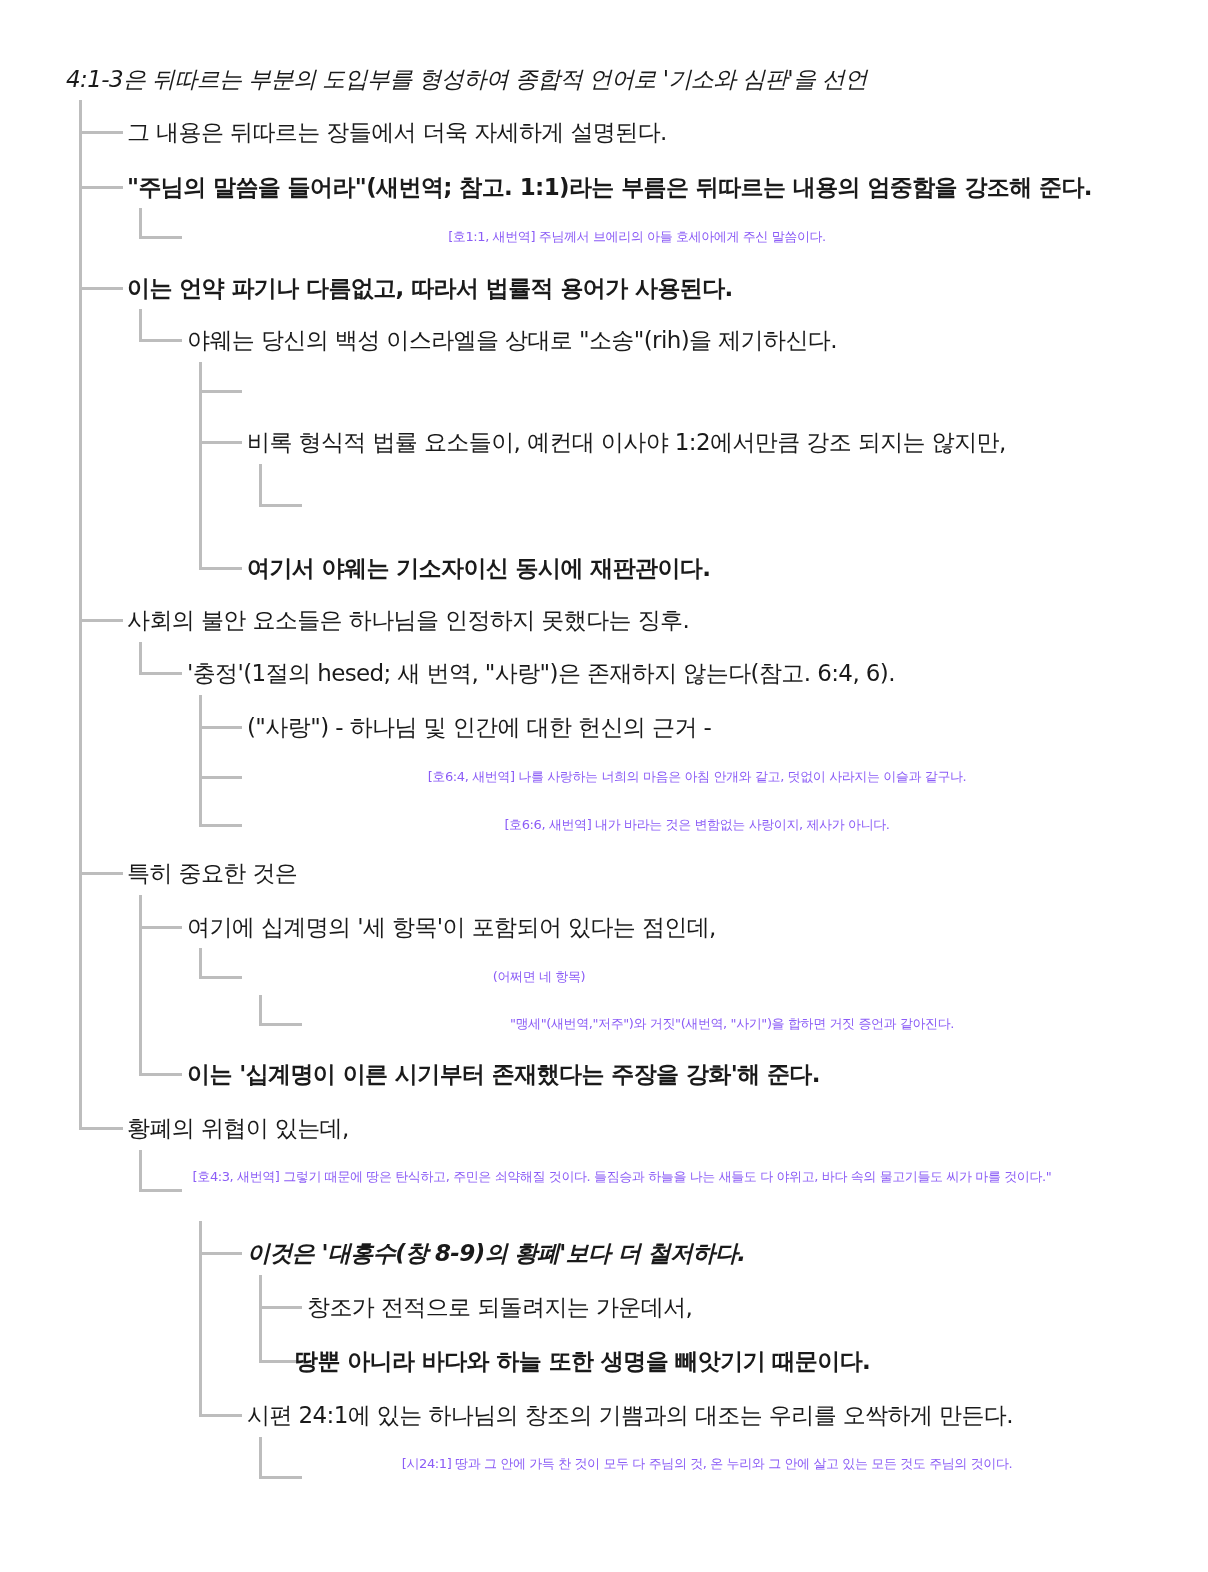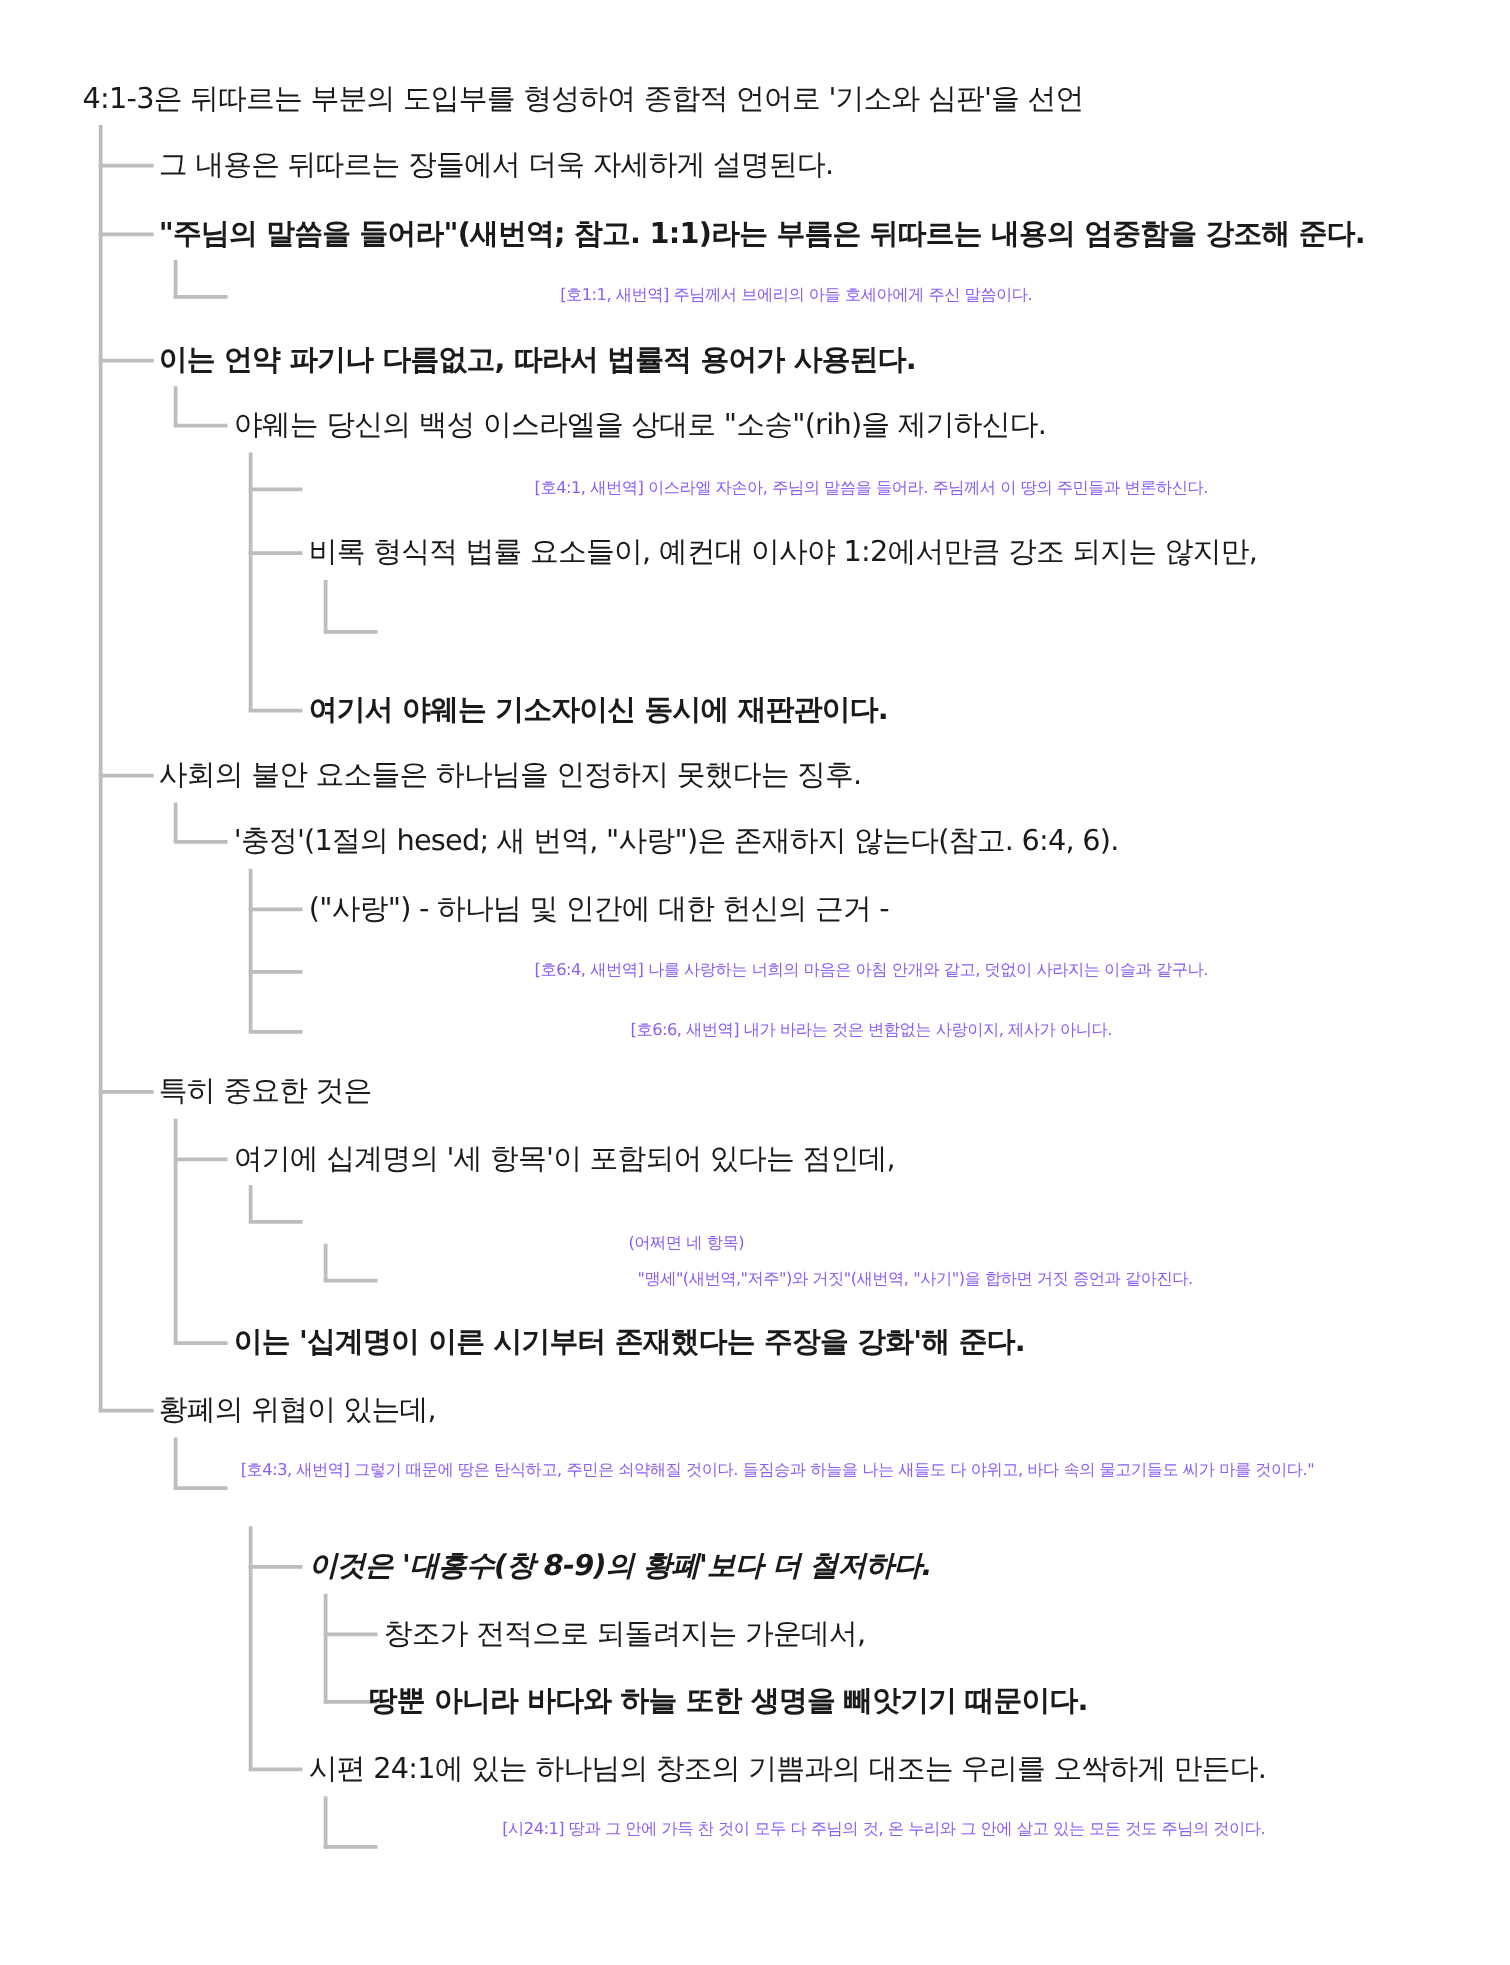--- a/index.html
+++ b/index.html
@@ -5,21 +5,21 @@
   html, body { margin: 0; padding: 0; background: #ffffff; }
   body { width: 1208px; height: 1572px; position: relative; overflow: hidden;
          font-family: "DejaVu Sans", "Liberation Sans", sans-serif; }
   .canvas { position: absolute; left: 0; top: 0; width: 1208px; height: 1572px; }
   .vline { position: absolute; width: 3px; background: #bdbdbd; }
   .hline { position: absolute; height: 3px; background: #bdbdbd; }
   .node { position: absolute; white-space: nowrap; color: #1a1a1a;
           font-size: 23px; line-height: 30px; letter-spacing: -0.6px; }
   .node.bold { font-weight: bold; }
   .node.ref { color: #8b5cf6; font-size: 13px; line-height: 24px; letter-spacing: -0.4px; white-space: normal; text-align: center; }
-  .node.root { left: 66px; }
+  .node.root { left: 66px; font-style: italic; }
 </style>
 </head>
 <body>
 
 <div class="canvas">
 
   <div class="vline" style="left:79px; top:100px; height:1030px;"></div>
   <div class="hline" style="left:79px; top:131px; width:44px;"></div>
   <div class="hline" style="left:79px; top:186px; width:44px;"></div>
   <div class="hline" style="left:79px; top:287px; width:44px;"></div>
@@ -73,31 +73,30 @@
   <div class="vline" style="left:259px; top:1437px; height:42px;"></div>
   <div class="hline" style="left:259px; top:1476px; width:43px;"></div>
 
   <div class="node root" style="top:64px;">4:1-3은 뒤따르는 부분의 도입부를 형성하여 종합적 언어로 '기소와 심판'을 선언</div>
 
   <div class="node" style="left:127px; top:117px;">그 내용은 뒤따르는 장들에서 더욱 자세하게 설명된다.</div>
   <div class="node bold" style="left:127px; top:172px;">"주님의 말씀을 들어라"(새번역; 참고. 1:1)라는 부름은 뒤따르는 내용의 엄중함을 강조해 준다.</div>
   <div class="node ref" style="left:187px; top:225px; width:900px;">[호1:1, 새번역] 주님께서 브에리의 아들 호세아에게 주신 말씀이다.</div>
   <div class="node bold" style="left:127px; top:273px;">이는 언약 파기나 다름없고, 따라서 법률적 용어가 사용된다.</div>
   <div class="node" style="left:187px; top:325px;">야웨는 당신의 백성 이스라엘을 상대로 "소송"(rih)을 제기하신다.</div>
-  <div class="node ref" style="left:247px; top:379px; width:900px;">[호4:1, 새번역] 이스라엘 자손아, 주님의 말씀을 들어라. 주님께서 이 땅의 주민들과 변론하신다.</div>
   <div class="node" style="left:247px; top:427px;">비록 형식적 법률 요소들이, 예컨대 이사야 1:2에서만큼 강조 되지는 않지만,</div>
   <div class="node" style="left:127px; top:605px;">사회의 불안 요소들은 하나님을 인정하지 못했다는 징후.</div>
   <div class="node bold" style="left:247px; top:553px;">여기서 야웨는 기소자이신 동시에 재판관이다.</div>
   <div class="node" style="left:187px; top:658px;">'충정'(1절의 hesed; 새 번역, "사랑")은 존재하지 않는다(참고. 6:4, 6).</div>
   <div class="node" style="left:247px; top:712px;">("사랑") - 하나님 및 인간에 대한 헌신의 근거 -</div>
   <div class="node ref" style="left:247px; top:765px; width:900px;">[호6:4, 새번역] 나를 사랑하는 너희의 마음은 아침 안개와 같고, 덧없이 사라지는 이슬과 같구나.</div>
   <div class="node ref" style="left:247px; top:813px; width:900px;">[호6:6, 새번역] 내가 바라는 것은 변함없는 사랑이지, 제사가 아니다.</div>
   <div class="node" style="left:127px; top:858px;">특히 중요한 것은</div>
   <div class="node" style="left:187px; top:912px;">여기에 십계명의 '세 항목'이 포함되어 있다는 점인데,</div>
-  <div class="node ref" style="left:249px; top:965px; width:600px;margin-top:18px;">(어쩌면 네 항목)</div>
+  <div class="node ref" style="left:239px; top:965px; width:600px;">(어쩌면 네 항목)</div>
   <div class="node ref" style="left:307px; top:1012px; width:850px;">"맹세"(새번역,"저주")와 거짓"(새번역, "사기")을 합하면 거짓 증언과 같아진다.</div>
   <div class="node bold" style="left:187px; top:1059px;">이는 '십계명이 이른 시기부터 존재했다는 주장을 강화'해 준다.</div>
   <div class="node" style="left:127px; top:1113px;text-align:right;">황폐의 위협이 있는데,</div>
   <div class="node ref" style="left:187px; top:1165px; width:870px;">[호4:3, 새번역] 그렇기 때문에 땅은 탄식하고, 주민은 쇠약해질 것이다. 들짐승과 하늘을 나는 새들도 다 야위고, 바다 속의 물고기들도 씨가 마를 것이다."</div>
   <div class="node bold" style="left:247px; top:1238px;font-style:italic;">이것은 '대홍수(창 8-9)의 황폐'보다 더 철저하다.</div>
   <div class="node" style="left:307px; top:1292px;">창조가 전적으로 되돌려지는 가운데서,</div>
   <div class="node bold" style="left:295px; top:1346px;">땅뿐 아니라 바다와 하늘 또한 생명을 빼앗기기 때문이다.</div>
   <div class="node" style="left:247px; top:1400px;">시편 24:1에 있는 하나님의 창조의 기쁨과의 대조는 우리를 오싹하게 만든다.</div>
   <div class="node ref" style="left:307px; top:1452px; width:800px;">[시24:1] 땅과 그 안에 가득 찬 것이 모두 다 주님의 것, 온 누리와 그 안에 살고 있는 모든 것도 주님의 것이다.</div>
 </div>

